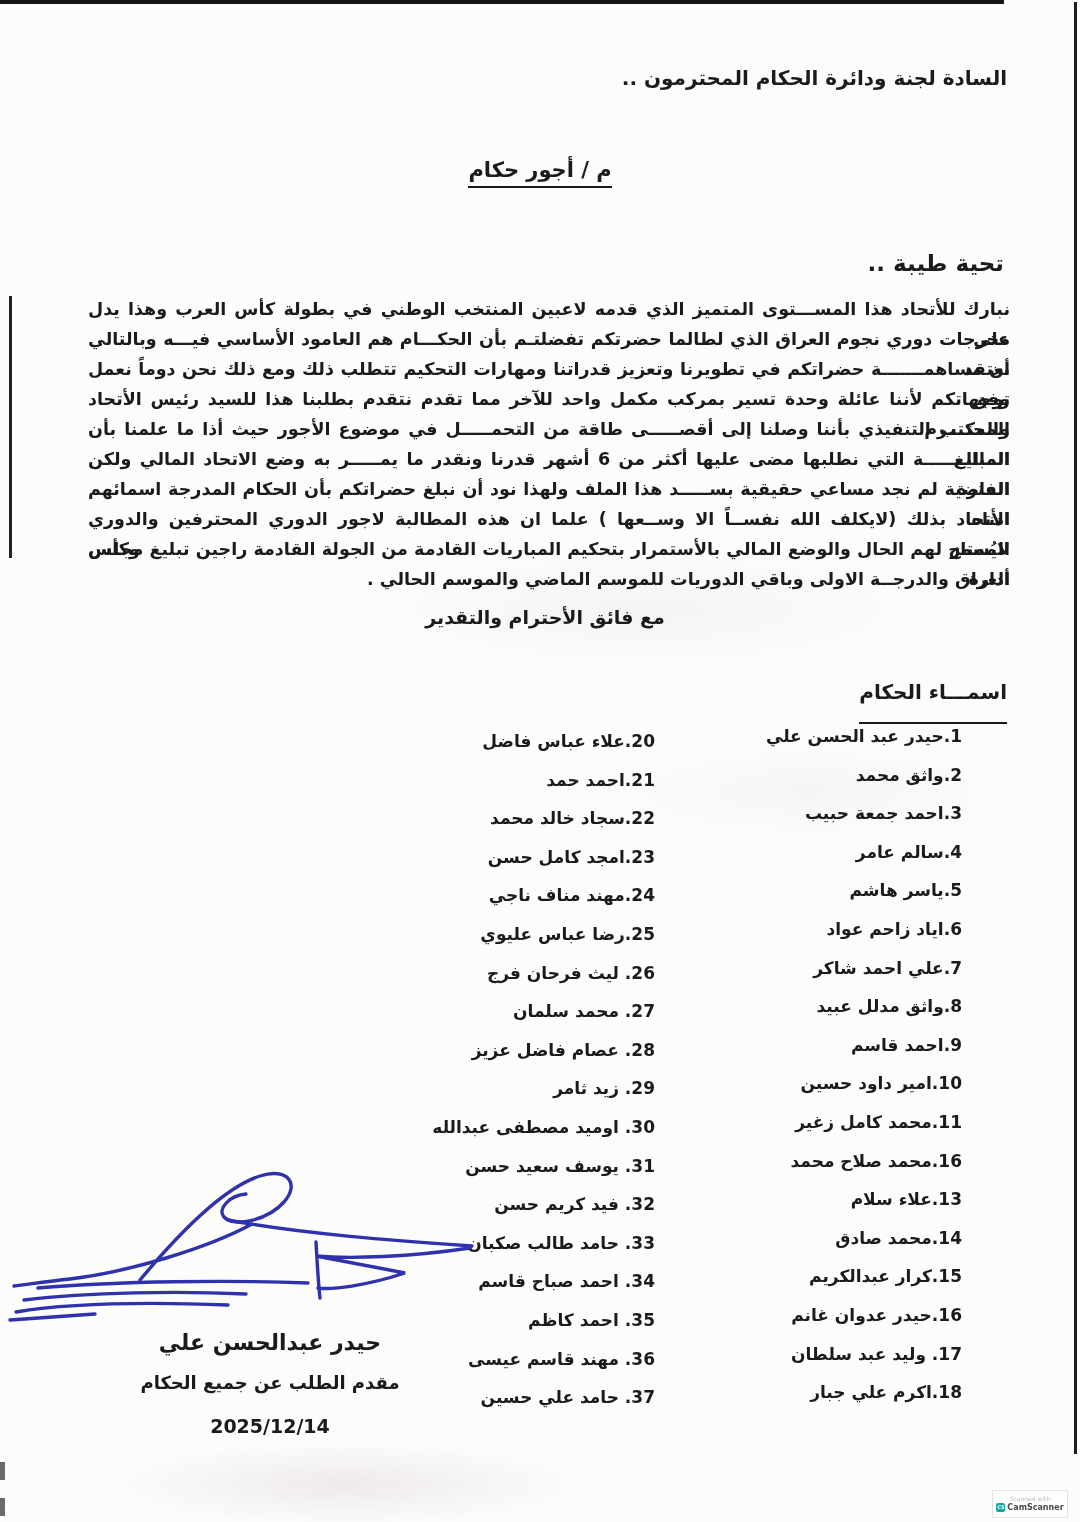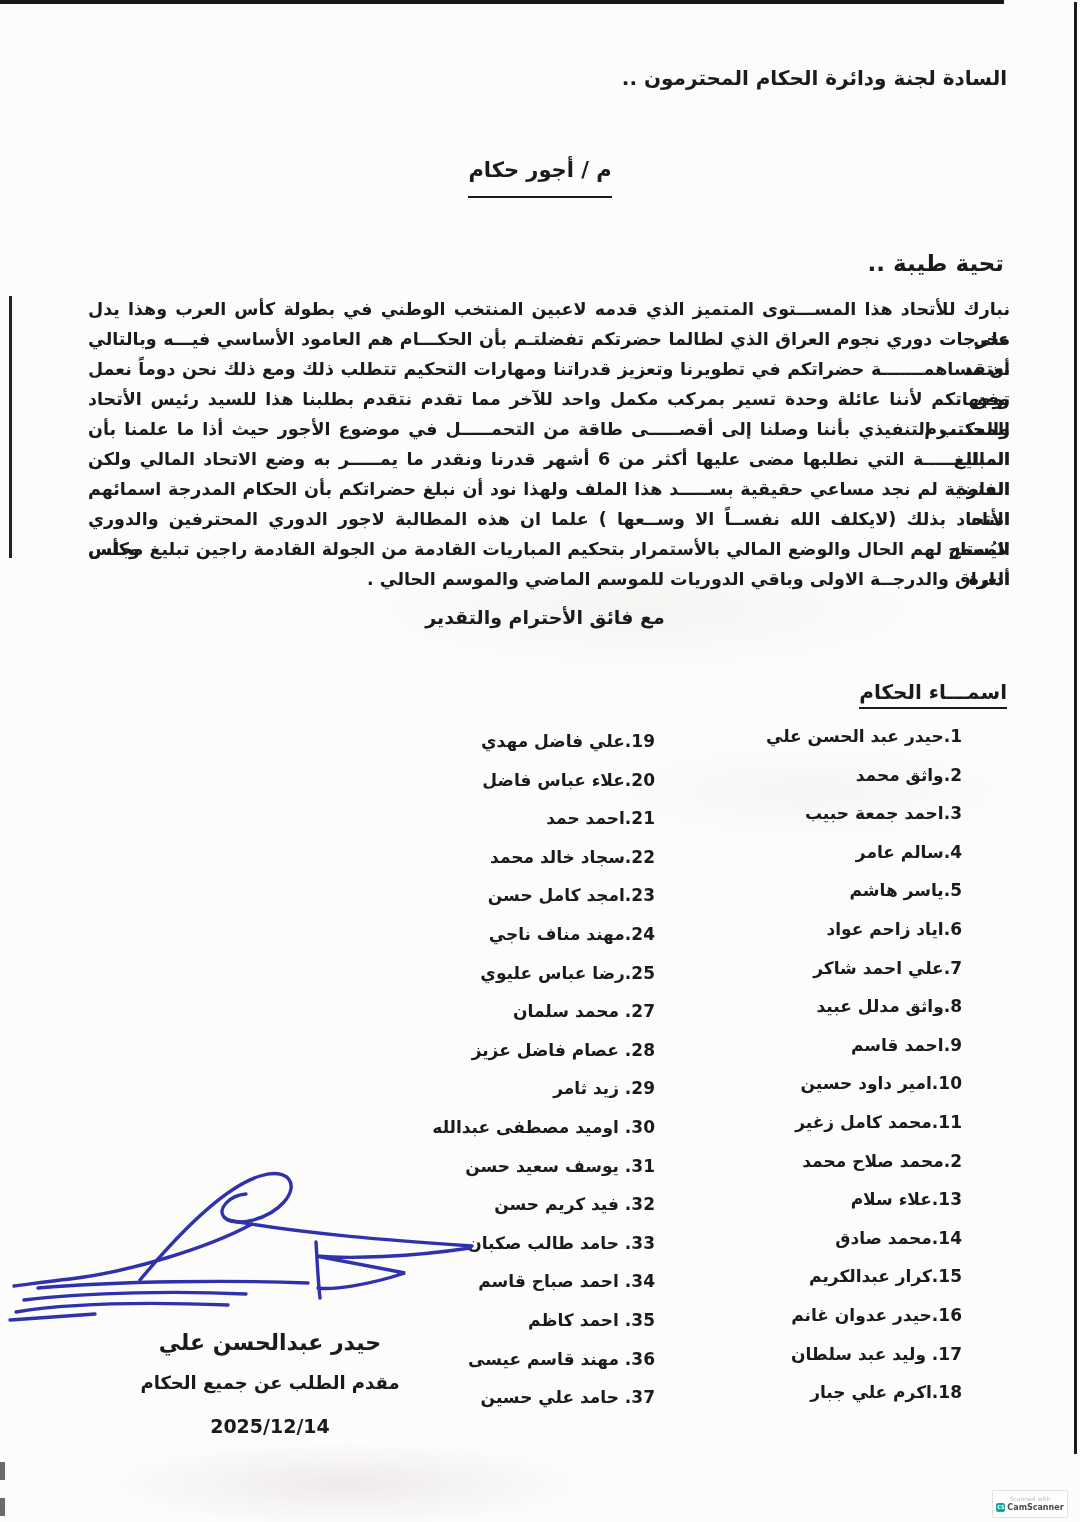--- a/index.html
+++ b/index.html
@@ -14,30 +14,30 @@
   }
   .artifact{position:absolute;background:#161616;}
   .artifact-top-edge{left:0;top:0;width:1004px;height:4px;}
   .artifact-right-edge{right:3px;top:2px;width:3px;height:1452px;background:#1b1b1b;}
   .artifact-left-edge{left:9px;top:296px;width:3px;height:262px;background:#222;}
   .artifact-bottom-left-1{left:0;top:1462px;width:5px;height:18px;background:#3a3a3a;opacity:.75;}
   .artifact-bottom-left-2{left:0;top:1498px;width:5px;height:18px;background:#3a3a3a;opacity:.75;}
 
   .header-line{position:absolute;top:66px;right:73px;font-size:20px;direction:rtl;}
   .subject-line{position:absolute;top:158px;left:0;width:100%;text-align:center;font-size:21px;direction:rtl;}
-  .subject-line span{border-bottom:2px solid #1b1b1b;padding-bottom:14px;}
+  .subject-line span{border-bottom:2px solid #1b1b1b;padding-bottom:4px;}
   .greeting-line{position:absolute;top:250px;right:76px;font-size:23px;direction:rtl;}
 
   .body-text{position:absolute;top:294px;right:70px;left:88px;direction:rtl;font-size:17.5px;}
   .body-text > div{height:30px;line-height:30px;text-align:justify;text-align-last:justify;}
   .body-text > div:last-child{text-align-last:right;}
 
   .closing-line{position:absolute;top:606px;left:295px;width:500px;text-align:center;font-size:19px;direction:rtl;}
   .list-heading{position:absolute;top:680px;right:73px;font-size:20px;direction:rtl;}
-  .list-heading span{border-bottom:2px solid #1b1b1b;padding-bottom:3px;text-align:center;}
+  .list-heading span{border-bottom:2px solid #1b1b1b;padding-bottom:18px;text-align:center;}
 
   .referee-col{position:absolute;direction:rtl;font-size:17px;}
   .referee-col > div{height:38.6px;text-align:right;}
   .referee-col-right{top:726px;right:118px;width:330px;}
   .referee-col-left{top:731px;right:425px;width:330px;}
 
   .signature-svg{position:absolute;left:0;top:1162px;}
   .sig-text{position:absolute;left:110px;width:320px;text-align:center;direction:rtl;}
   .sig-name{top:1330px;font-size:22px;}
   .sig-role{top:1372px;font-size:18px;}
@@ -95,37 +95,37 @@
       <div>2.واثق محمد</div>
       <div>3.احمد جمعة حبيب</div>
       <div>4.سالم عامر</div>
       <div>5.ياسر هاشم</div>
       <div>6.اياد زاحم عواد</div>
       <div>7.علي احمد شاكر</div>
       <div>8.واثق مدلل عبيد</div>
       <div>9.احمد قاسم</div>
       <div>10.امير داود حسين</div>
       <div>11.محمد كامل زغير</div>
-      <div>2.محمد صلاح محمد</div>
+      <div>16.محمد صلاح محمد</div>
       <div>13.علاء سلام</div>
       <div>14.محمد صادق</div>
       <div>15.كرار عبدالكريم</div>
       <div>16.حيدر عدوان غانم</div>
       <div>17. وليد عبد سلطان</div>
       <div>18.اكرم علي جبار</div>
     </div>
 
   <div class="referee-col referee-col-left">
-      <div>19.علي فاضل مهدي</div>
       <div>20.علاء عباس فاضل</div>
       <div>21.احمد حمد</div>
       <div>22.سجاد خالد محمد</div>
       <div>23.امجد كامل حسن</div>
       <div>24.مهند مناف ناجي</div>
       <div>25.رضا عباس عليوي</div>
+      <div>26. ليث فرحان فرج</div>
       <div>27. محمد سلمان</div>
       <div>28. عصام فاضل عزيز</div>
       <div>29. زيد ثامر</div>
       <div>30. اوميد مصطفى عبدالله</div>
       <div>31. يوسف سعيد حسن</div>
       <div>32. فيد كريم حسن</div>
       <div>33. حامد طالب صكبان</div>
       <div>34. احمد صباح قاسم</div>
       <div>35. احمد كاظم</div>
       <div>36. مهند قاسم عيسى</div>

